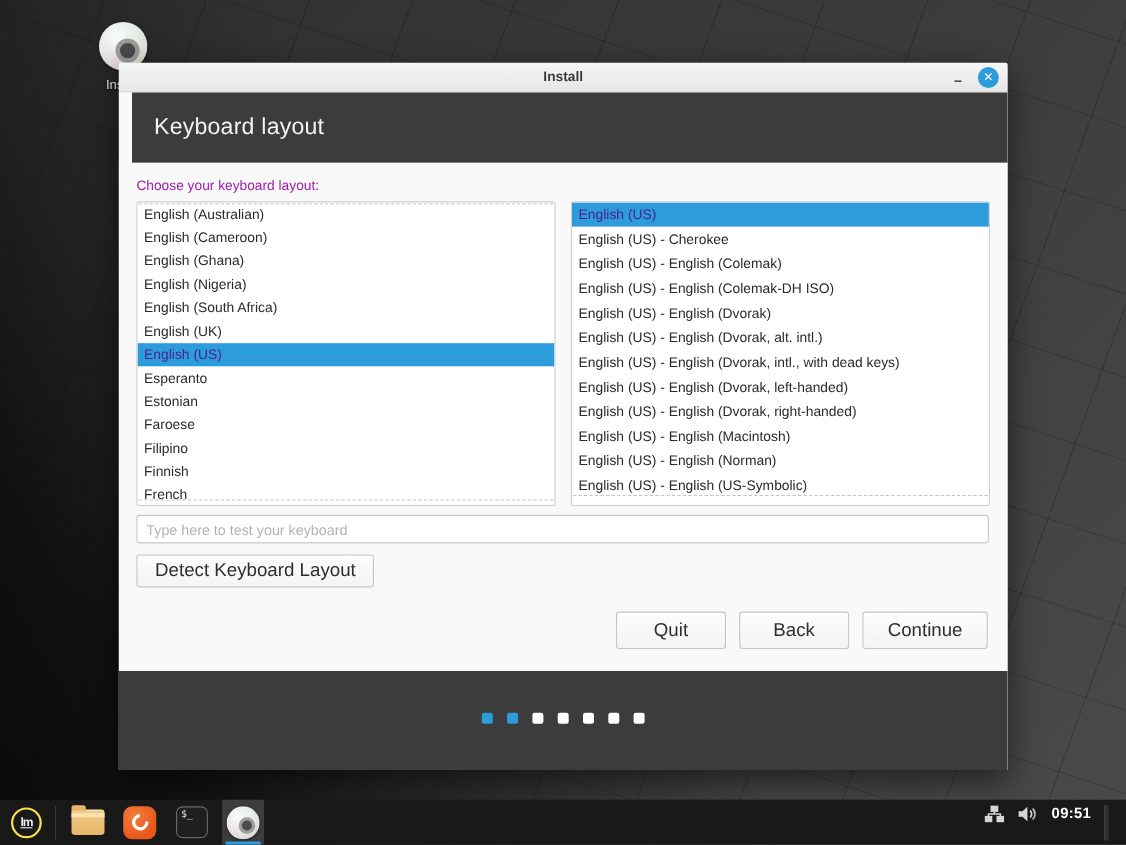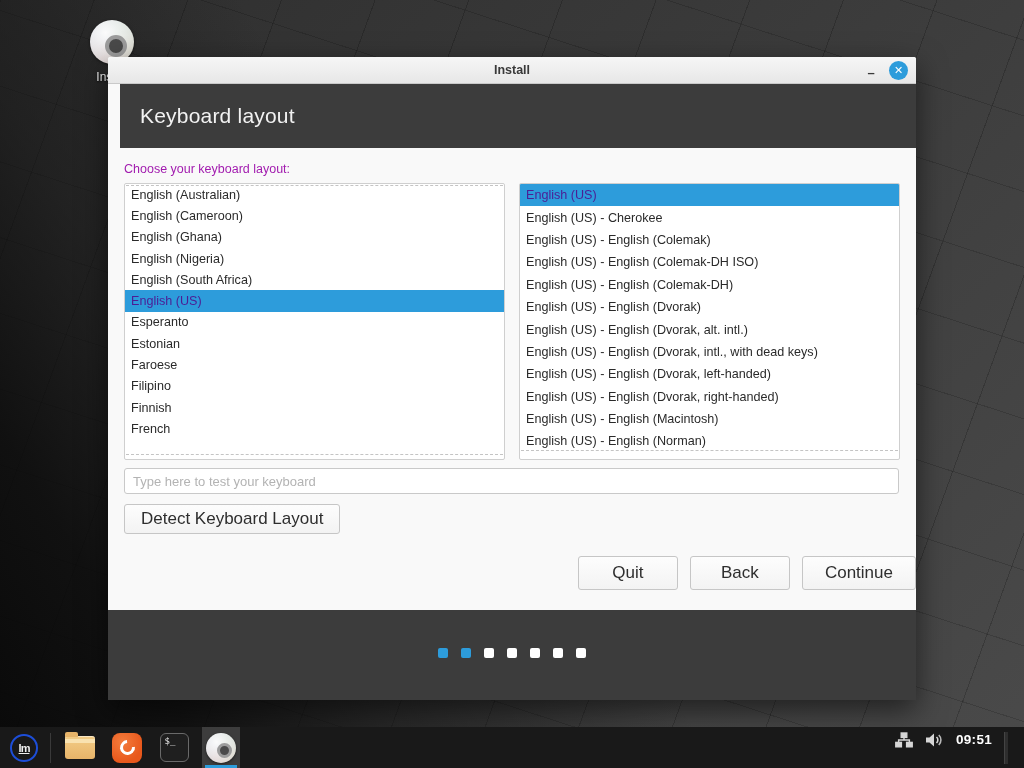--- a/index.html
+++ b/index.html
@@ -85,36 +85,36 @@
     background:#fff;font-size:13px;padding:0 8px;color:#0369a1;outline:none;
     font-family:"Liberation Sans","DejaVu Sans",sans-serif;
   }
   .test-input::placeholder{color:#b3b3b3;}
 
   .btn{
     background:linear-gradient(#fdfdfd,#f3f3f3);border:1px solid #c6c6c6;border-radius:3px;
     font-size:17px;color:#2e2e2e;font-family:"Liberation Sans","DejaVu Sans",sans-serif;cursor:default;
   }
   .detect-btn{margin-top:10px;height:30px;padding:0 16px;}
-  .nav-buttons{position:absolute;right:0;top:408px;display:flex;gap:12px;border-radius:15px;}
+  .nav-buttons{position:absolute;right:18px;top:408px;display:flex;gap:12px;border-radius:15px;}
   .nav-buttons .btn{height:34px;min-width:100px;padding:0 22px;}
 
   .footer{height:90px;flex:none;background:var(--header-bg);display:flex;align-items:center;justify-content:center;}
   .dots{display:flex;gap:13px;margin-top:-4px;}
   .dot{width:10px;height:10px;border-radius:2px;background:#fff;}
   .dot.done{background:var(--accent);}
 
   
   .taskbar{
     position:absolute;left:0;bottom:0;width:1024px;height:41px;background:var(--taskbar-bg);
     display:flex;align-items:center;padding:0 4px;
   }
   .mint-btn{width:40px;height:41px;display:flex;align-items:center;justify-content:center;}
   .mint-logo{
-    width:28px;height:28px;border:2px solid #1d4ed8;border-radius:50%;
+    width:28px;height:28px;border:2px solid #fde047;border-radius:50%;
     display:flex;align-items:center;justify-content:center;
     color:#efefef;font-size:11px;font-weight:bold;letter-spacing:-1px;text-decoration:underline;
   }
   .tb-sep{width:1px;height:30px;background:#3a3a3a;margin:0 6px;}
   .task-launchers{display:flex;align-items:center;gap:9px;margin-left:4px;}
   .launcher{width:38px;height:41px;display:flex;align-items:center;justify-content:center;position:relative;}
   .launcher.active{background:#3d3d3d;}
   .launcher.active::after{content:"";position:absolute;left:3px;right:3px;bottom:0;height:3px;background:var(--accent);}
 
   .folder-icon{position:relative;width:30px;height:23px;background:linear-gradient(#f3cd87,#e7b469);border-radius:2px 3px 3px 3px;box-shadow:inset 0 1px 0 rgba(255,255,255,.5);}
@@ -157,35 +157,35 @@
 
     <div class="lists">
       <div class="list left">
         <div class="undershoot top"></div>
         <div class="undershoot bottom"></div>
       <div class="row">English (Australian)</div>
           <div class="row">English (Cameroon)</div>
           <div class="row">English (Ghana)</div>
           <div class="row">English (Nigeria)</div>
           <div class="row">English (South Africa)</div>
+          <div class="row">English (UK)</div>
           <div class="row selected">English (US)</div>
           <div class="row">Esperanto</div>
           <div class="row">Estonian</div>
           <div class="row">Faroese</div>
           <div class="row">Filipino</div>
           <div class="row">Finnish</div>
           <div class="row">French</div>
         </div>
       <div class="list right">
         <div class="undershoot bottom" style="bottom:8px"></div>
       <div class="row selected">English (US)</div>
           <div class="row">English (US) - Cherokee</div>
           <div class="row">English (US) - English (Colemak)</div>
           <div class="row">English (US) - English (Colemak-DH ISO)</div>
-          <div class="row">English (US) - English (Colemak-DH)</div>
           <div class="row">English (US) - English (Dvorak)</div>
           <div class="row">English (US) - English (Dvorak, alt. intl.)</div>
           <div class="row">English (US) - English (Dvorak, intl., with dead keys)</div>
           <div class="row">English (US) - English (Dvorak, left-handed)</div>
           <div class="row">English (US) - English (Dvorak, right-handed)</div>
           <div class="row">English (US) - English (Macintosh)</div>
           <div class="row">English (US) - English (Norman)</div>
           <div class="row">English (US) - English (US-Symbolic)</div>
         </div>
     </div>

